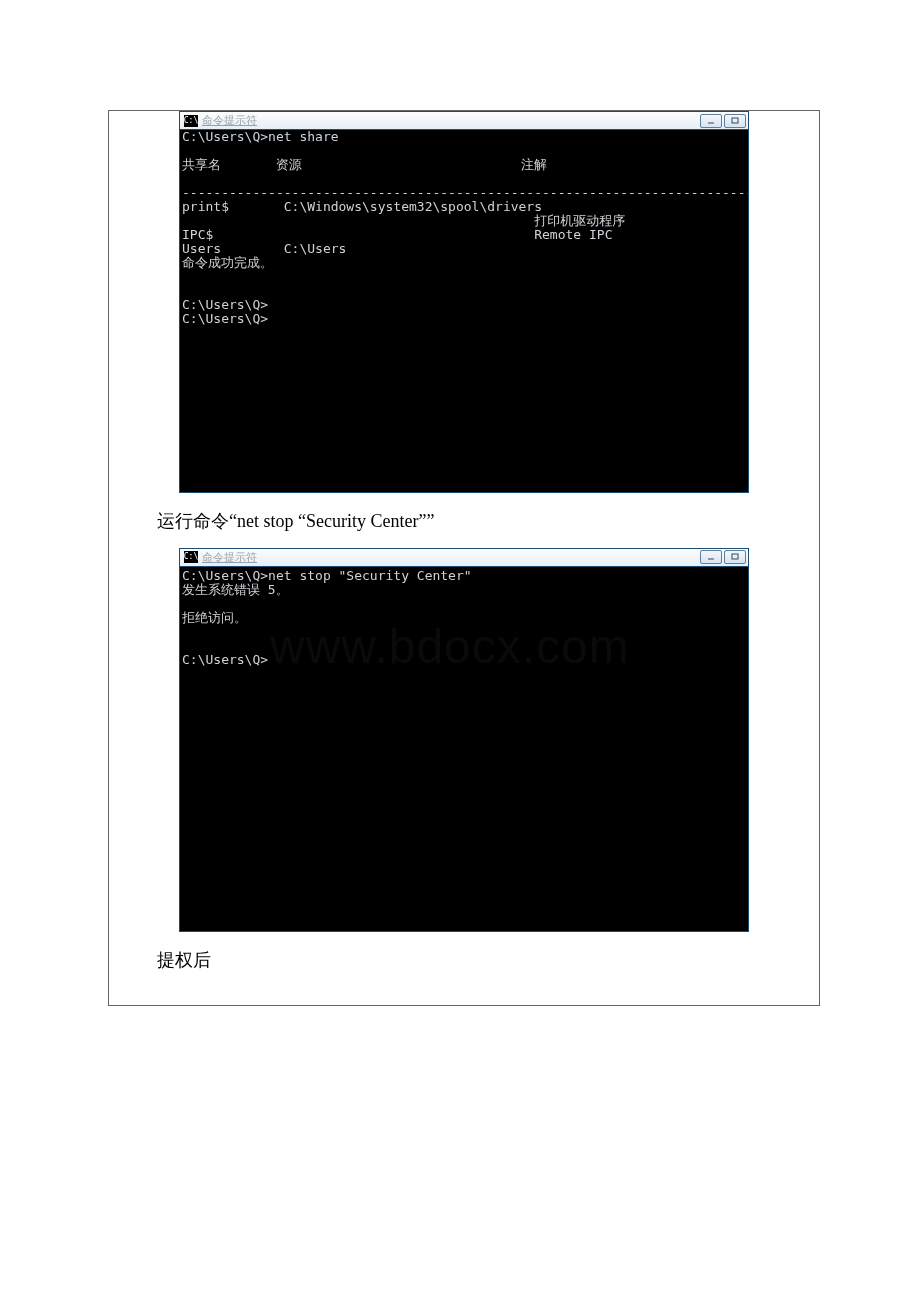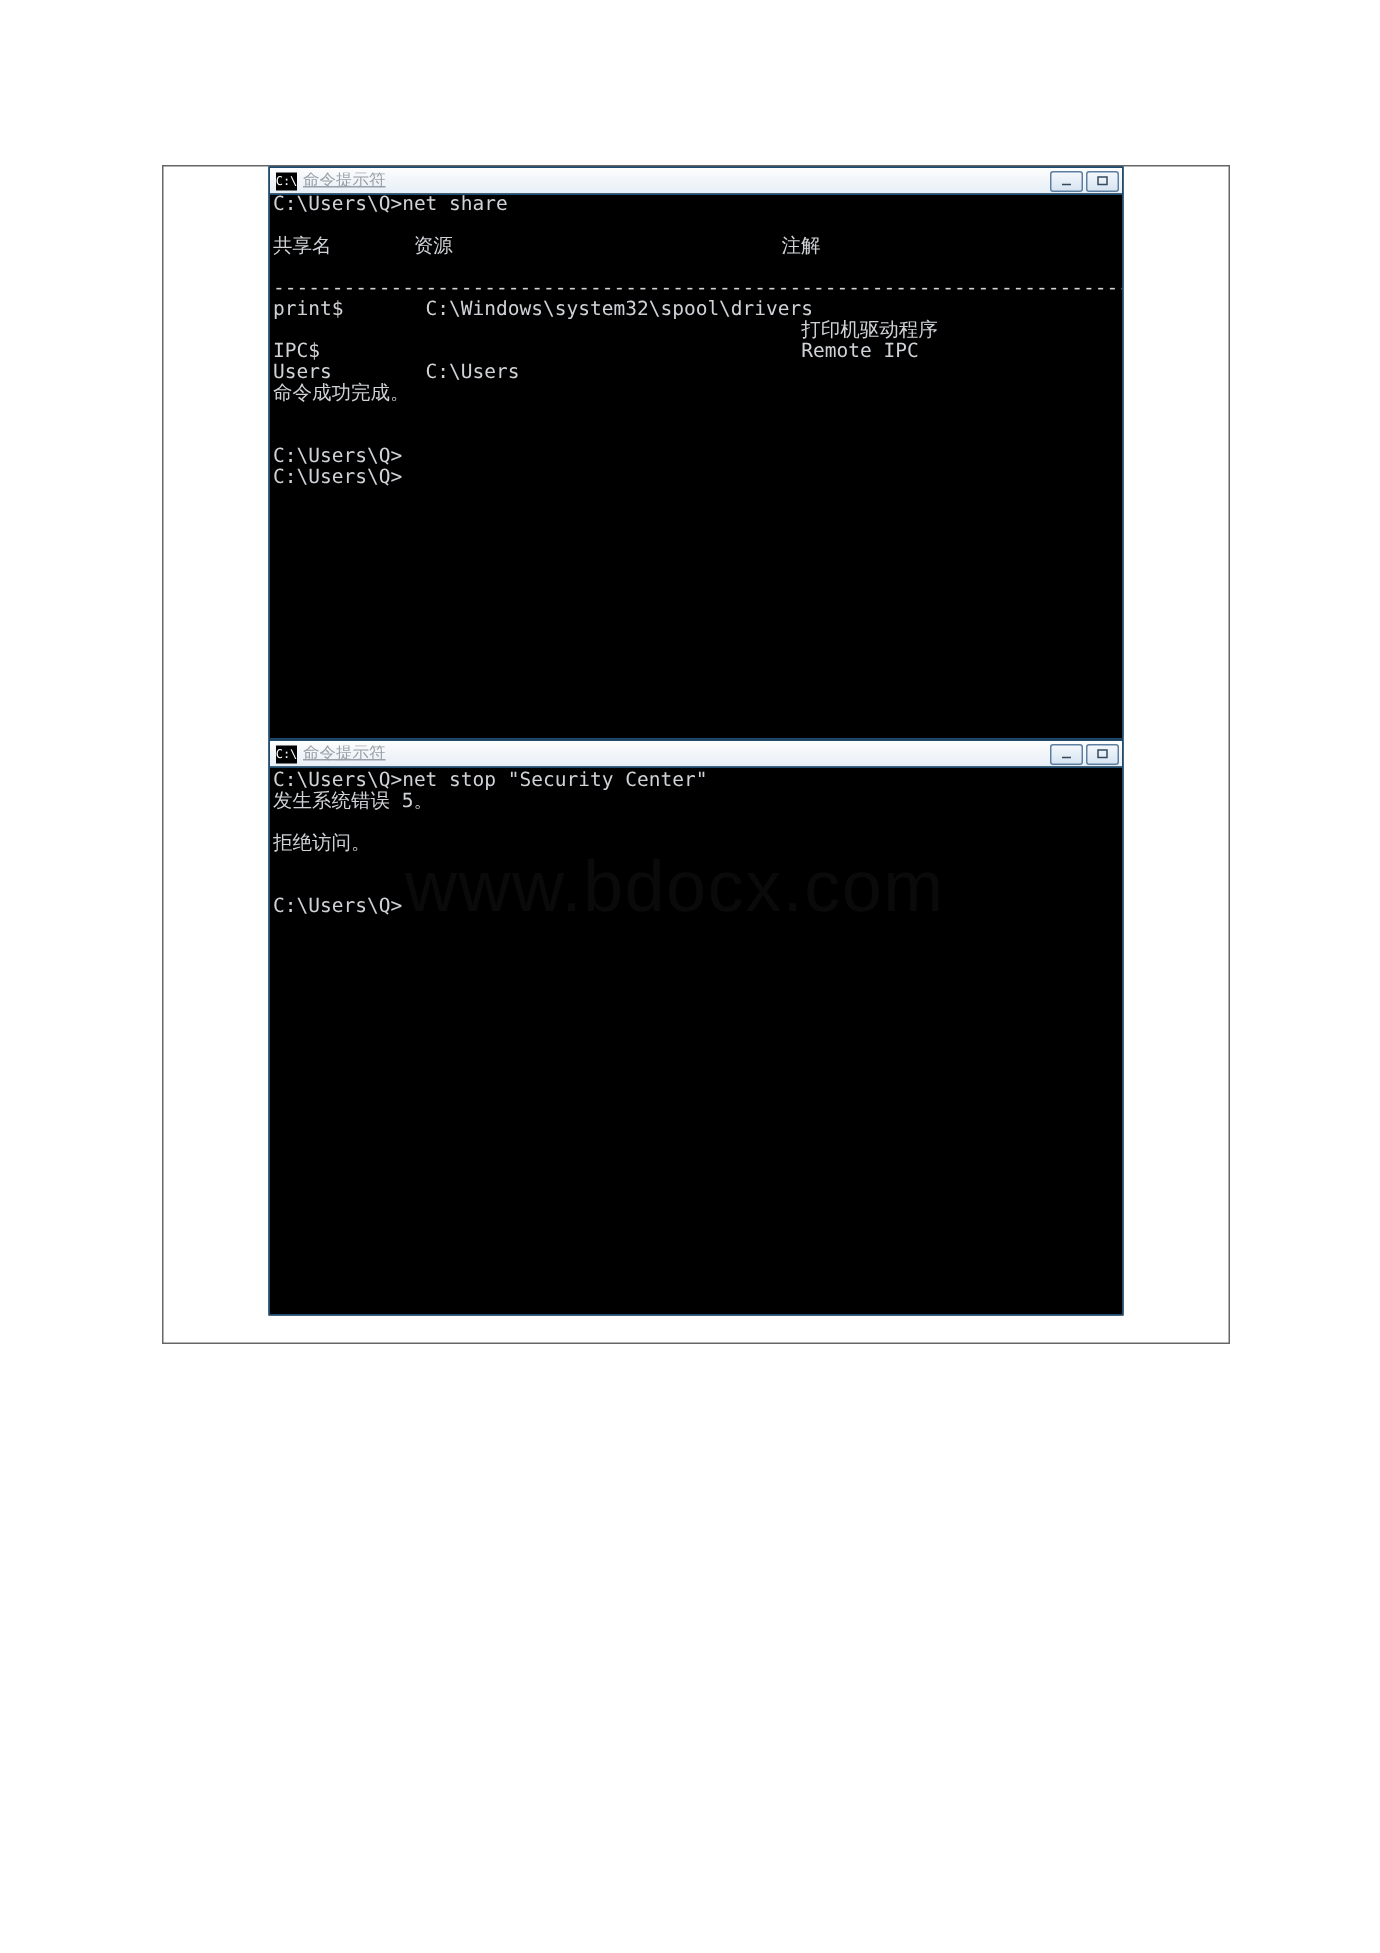--- a/index.html
+++ b/index.html
@@ -128,20 +128,21 @@
                                              打印机驱动程序
 IPC$                                         Remote IPC
 Users        C:\Users
 命令成功完成。
 
 
 C:\Users\Q&gt;
 C:\Users\Q&gt;</div>
     </div>
 
+    <div class="doc-caption">运行命令“net stop “Security Center””</div>
 
     <div class="cmd-window">
       <div class="cmd-titlebar">
         <span class="cmd-icon">C:\</span>
         <span class="cmd-title-text">命令提示符</span>
         <div class="win-btns">
           <div class="win-btn">
             <svg width="10" height="8">
               <line x1="2" y1="6" x2="8" y2="6" stroke="#34495e" stroke-width="1"></line>
             </svg>
@@ -156,15 +157,16 @@
       <div class="cmd-body body2">C:\Users\Q&gt;net stop "Security Center"
 发生系统错误 5。
 
 拒绝访问。
 
 
 C:\Users\Q&gt;</div>
       <div class="watermark" style="left:90px; top:74px;">www.bdocx.com</div>
     </div>
 
+    <div class="doc-caption">提权后</div>
 
   </div>
 </div>
 
 </body></html>

